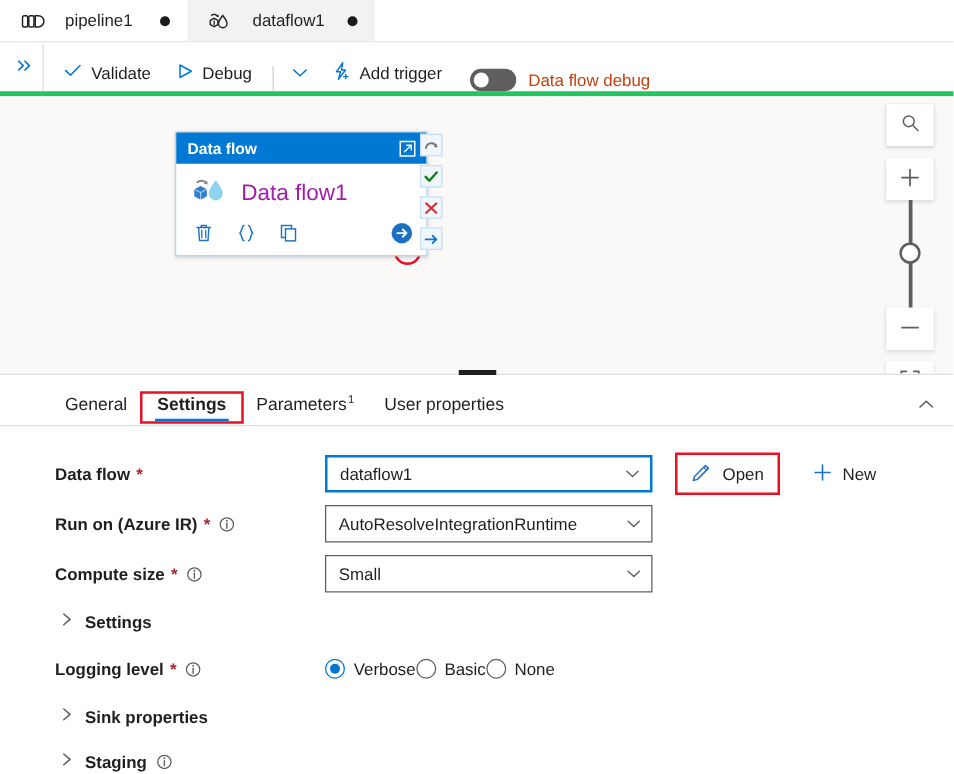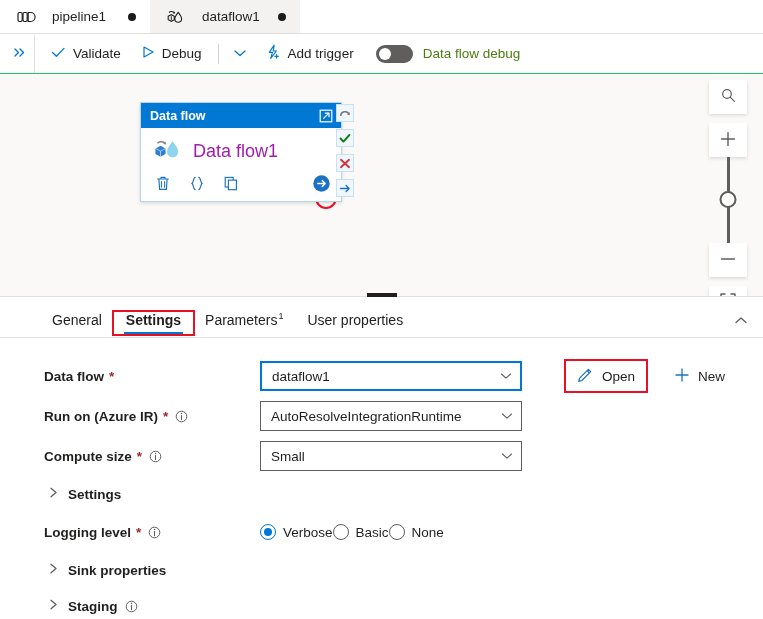--- a/index.html
+++ b/index.html
@@ -55,24 +55,24 @@
     height: 18px;
     display: flex;
     align-items: center;
     justify-content: center;
     flex: none;
   }
 
   
   .toolbar {
     display: flex;
-    align-items: center;
+    align-items: flex-end;
     height: 39px;
     background: #ffffff;
-    border-bottom: 1px solid #22c55e;
+    border-bottom: 4px solid #22c55e;
     padding-left: 6px;
   }
   .expand-btn {
     width: 28px;
     height: 38px;
     display: flex;
     align-items: center;
     justify-content: center;
     cursor: pointer;
     flex: none;
@@ -130,21 +130,21 @@
     position: absolute;
     width: 12px;
     height: 12px;
     border-radius: 50%;
     background: #ffffff;
     top: 3px;
     left: 3px;
   }
   .toggle-label {
     font-size: 13.5px;
-    color: #4d7c0f;
+    color: #c2410c;
     white-space: nowrap;
   }
 
   
   .canvas {
     position: relative;
     height: 222px;
     background: #faf9f8;
     overflow: hidden;
   }
@@ -421,21 +421,20 @@
     gap: 8px;
     padding: 6px 12px;
     cursor: pointer;
     font-size: 13.5px;
     color: #201f1e;
     white-space: nowrap;
   }
   .link-btn.redbox {
     border: 2px solid #e81123;
     padding: 5px 11px;
-    margin-left: 24px;
   }
   .gap18 { width: 18px; flex: none; }
   .gap14 { width: 14px; flex: none; }
 
   .expander {
     display: flex;
     align-items: center;
     gap: 9px;
     padding-left: 48px;
     min-height: 36px;

